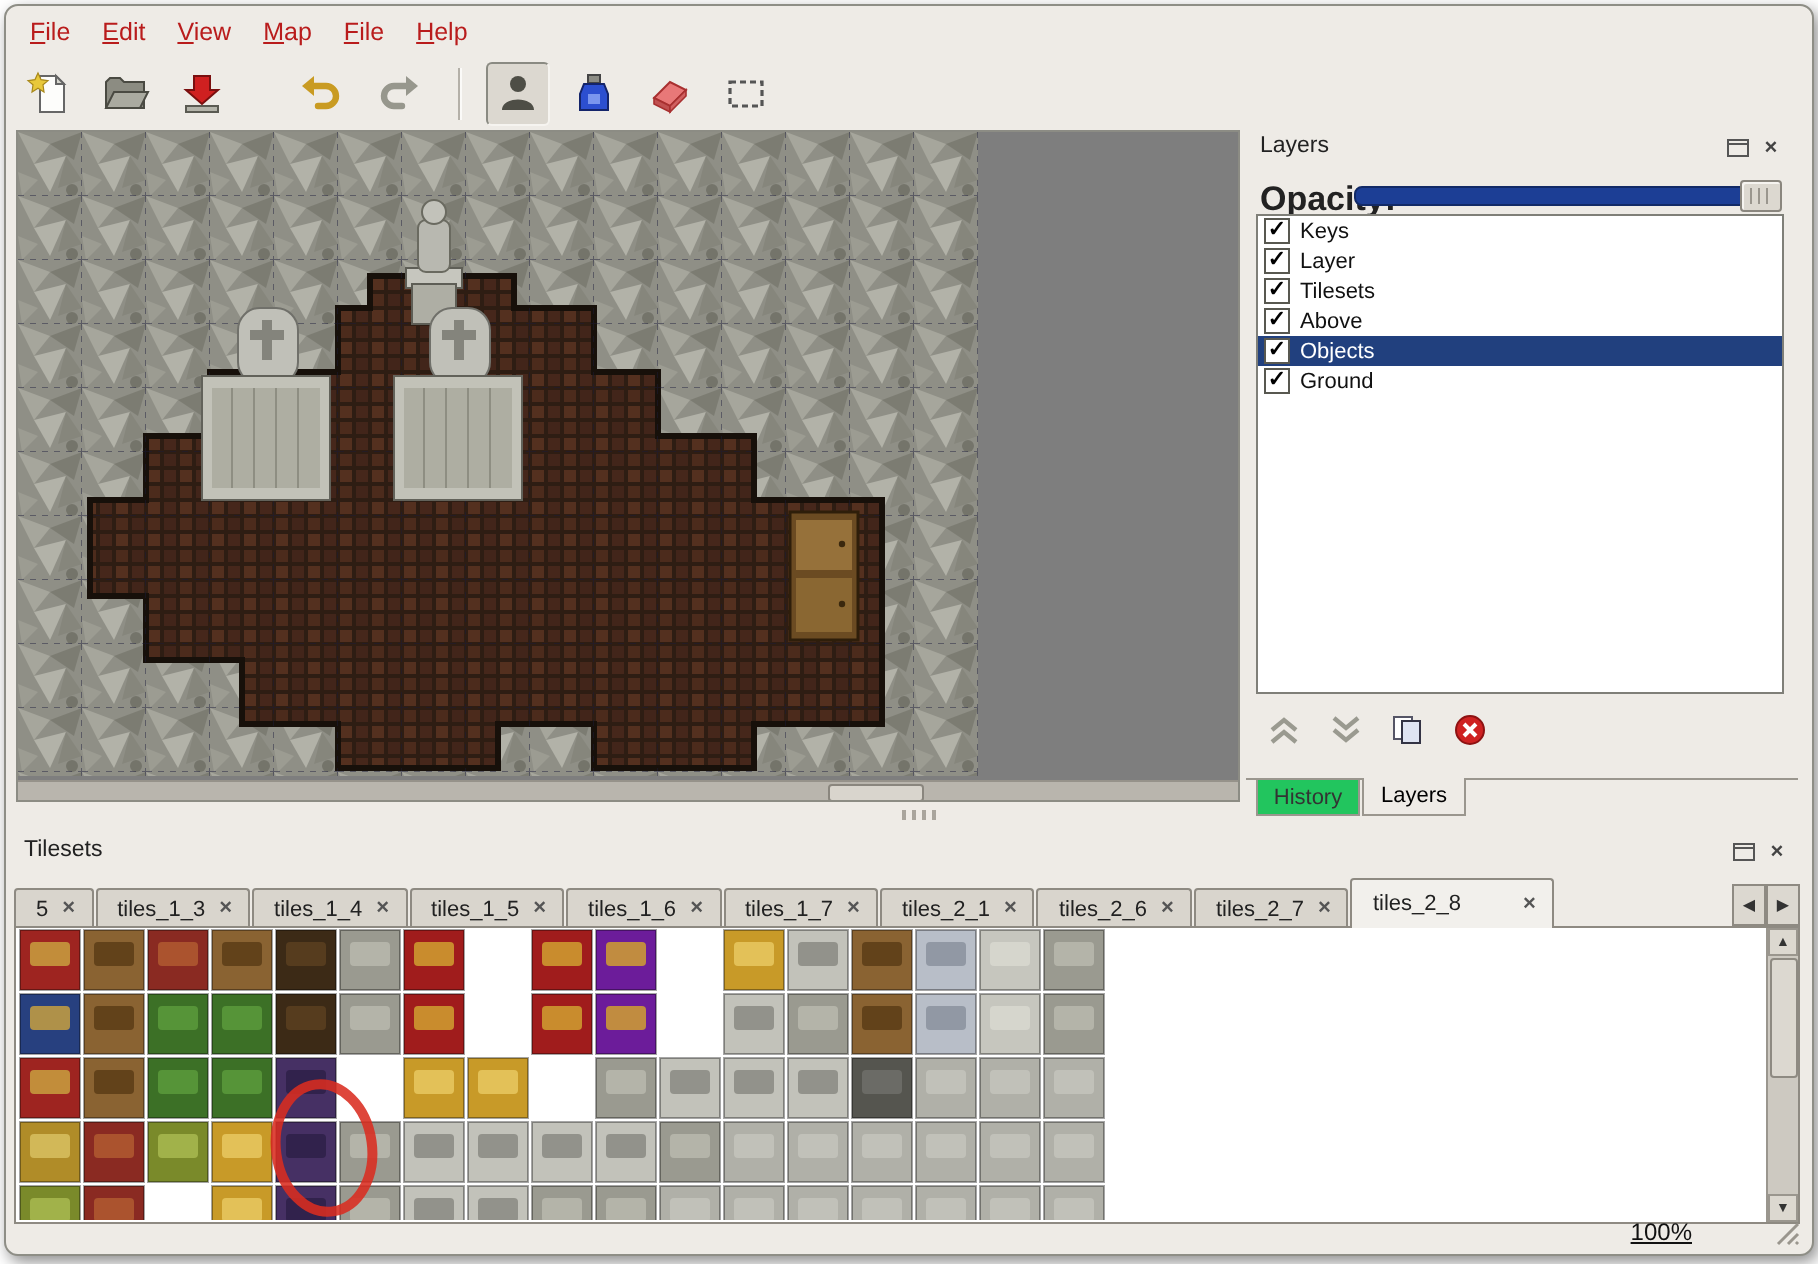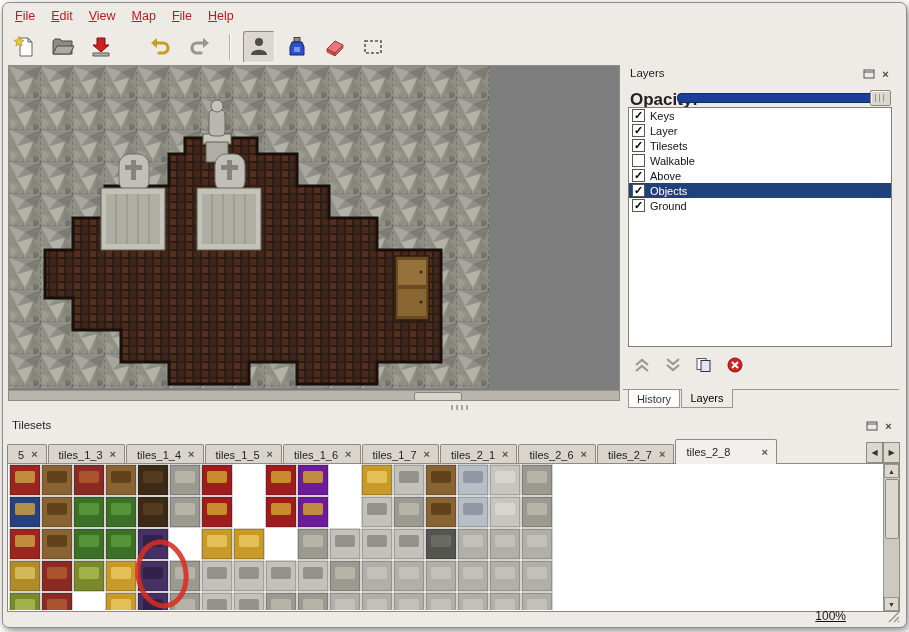--- a/index.html
+++ b/index.html
@@ -36,21 +36,21 @@
   .slider-track{position:absolute;left:0;right:0;top:1px;height:8px;background:#1c3e95;border:1px solid #122a66;border-radius:4px;}
   .slider-handle{position:absolute;right:0;top:-2px;width:19px;height:14px;background:#dcd8d0;border:1px solid #8a867e;border-radius:2px;box-shadow:inset 1px 1px 0 #f6f4f0;background-image:repeating-linear-gradient(90deg,#9a968e 0 1px,transparent 1px 4px);background-size:12px 8px;background-position:4px 3px;background-repeat:no-repeat;}
   .layer-list{position:absolute;left:5px;right:7px;top:42px;height:238px;background:#fff;border:1px solid #7f7f78;overflow:hidden;}
   .layer-row{height:15px;display:flex;align-items:center;padding-left:3px;font-size:11px;color:#111;}
   .layer-row.selected{background:#21407e;color:#fff;}
   .cb{width:11px;height:11px;background:#fff;border:1px solid #585850;margin-right:5px;flex:0 0 auto;display:flex;align-items:center;justify-content:center;font-size:11px;font-weight:bold;color:#000;line-height:1;}
   .layer-btns{position:absolute;left:6px;top:288px;height:24px;display:flex;align-items:center;}
   .lbtn{width:26px;height:20px;background:transparent;border:none;display:flex;align-items:center;justify-content:center;margin-right:5px;padding:0;}
   .ptabs-sep{position:absolute;left:0;right:0;top:324px;height:1px;background:#9a968e;}
   .ptab{position:absolute;top:325px;height:18px;font-size:11px;display:flex;align-items:center;justify-content:center;border:1px solid #9a968e;border-top:none;box-sizing:border-box;}
-  .ptab.inactive{background:#ffffff;color:#333;}
+  .ptab.inactive{background:#22c55e;color:#333;}
   .ptab.active{background:#eeebe6;color:#000;top:324px;height:19px;z-index:2;}
 
   
   .tilesets-panel{position:absolute;left:2px;top:414px;width:897px;height:207px;}
   .ttabs{position:absolute;left:2px;top:22px;right:36px;height:25px;display:flex;align-items:flex-end;overflow:hidden;}
   .ttab{display:flex;align-items:center;height:19px;padding:0 8px 0 10px;background:#d9d5cd;border:1px solid #8e8a82;border-bottom:none;margin-right:1px;font-size:11px;color:#222;flex:0 0 auto;border-radius:2px 2px 0 0;}
   .ttab.active{height:24px;background:#f2f0ec;z-index:2;gap:24px;}
   .tclose{margin-left:7px;color:#555;font-weight:bold;font-size:11px;line-height:1;}
   .ttab-scroll{position:absolute;right:2px;top:25px;height:21px;display:flex;}
   .tsbtn{width:17px;height:21px;background:#dcd8d0;border:1px solid #8e8a82;display:flex;align-items:center;justify-content:center;font-size:8px;color:#333;padding:0;}
@@ -228,24 +228,20 @@
         <span class="cb">
             <span>✓</span>
           </span>
         <span>Layer</span>
       </div>
       <div class="layer-row">
         <span class="cb">
             <span>✓</span>
           </span>
         <span>Tilesets</span>
-      </div>
-      <div class="layer-row">
-        <span class="cb"></span>
-        <span>Walkable</span>
       </div>
       <div class="layer-row">
         <span class="cb">
             <span>✓</span>
           </span>
         <span>Above</span>
       </div>
       <div class="layer-row selected">
         <span class="cb">
             <span>✓</span>

